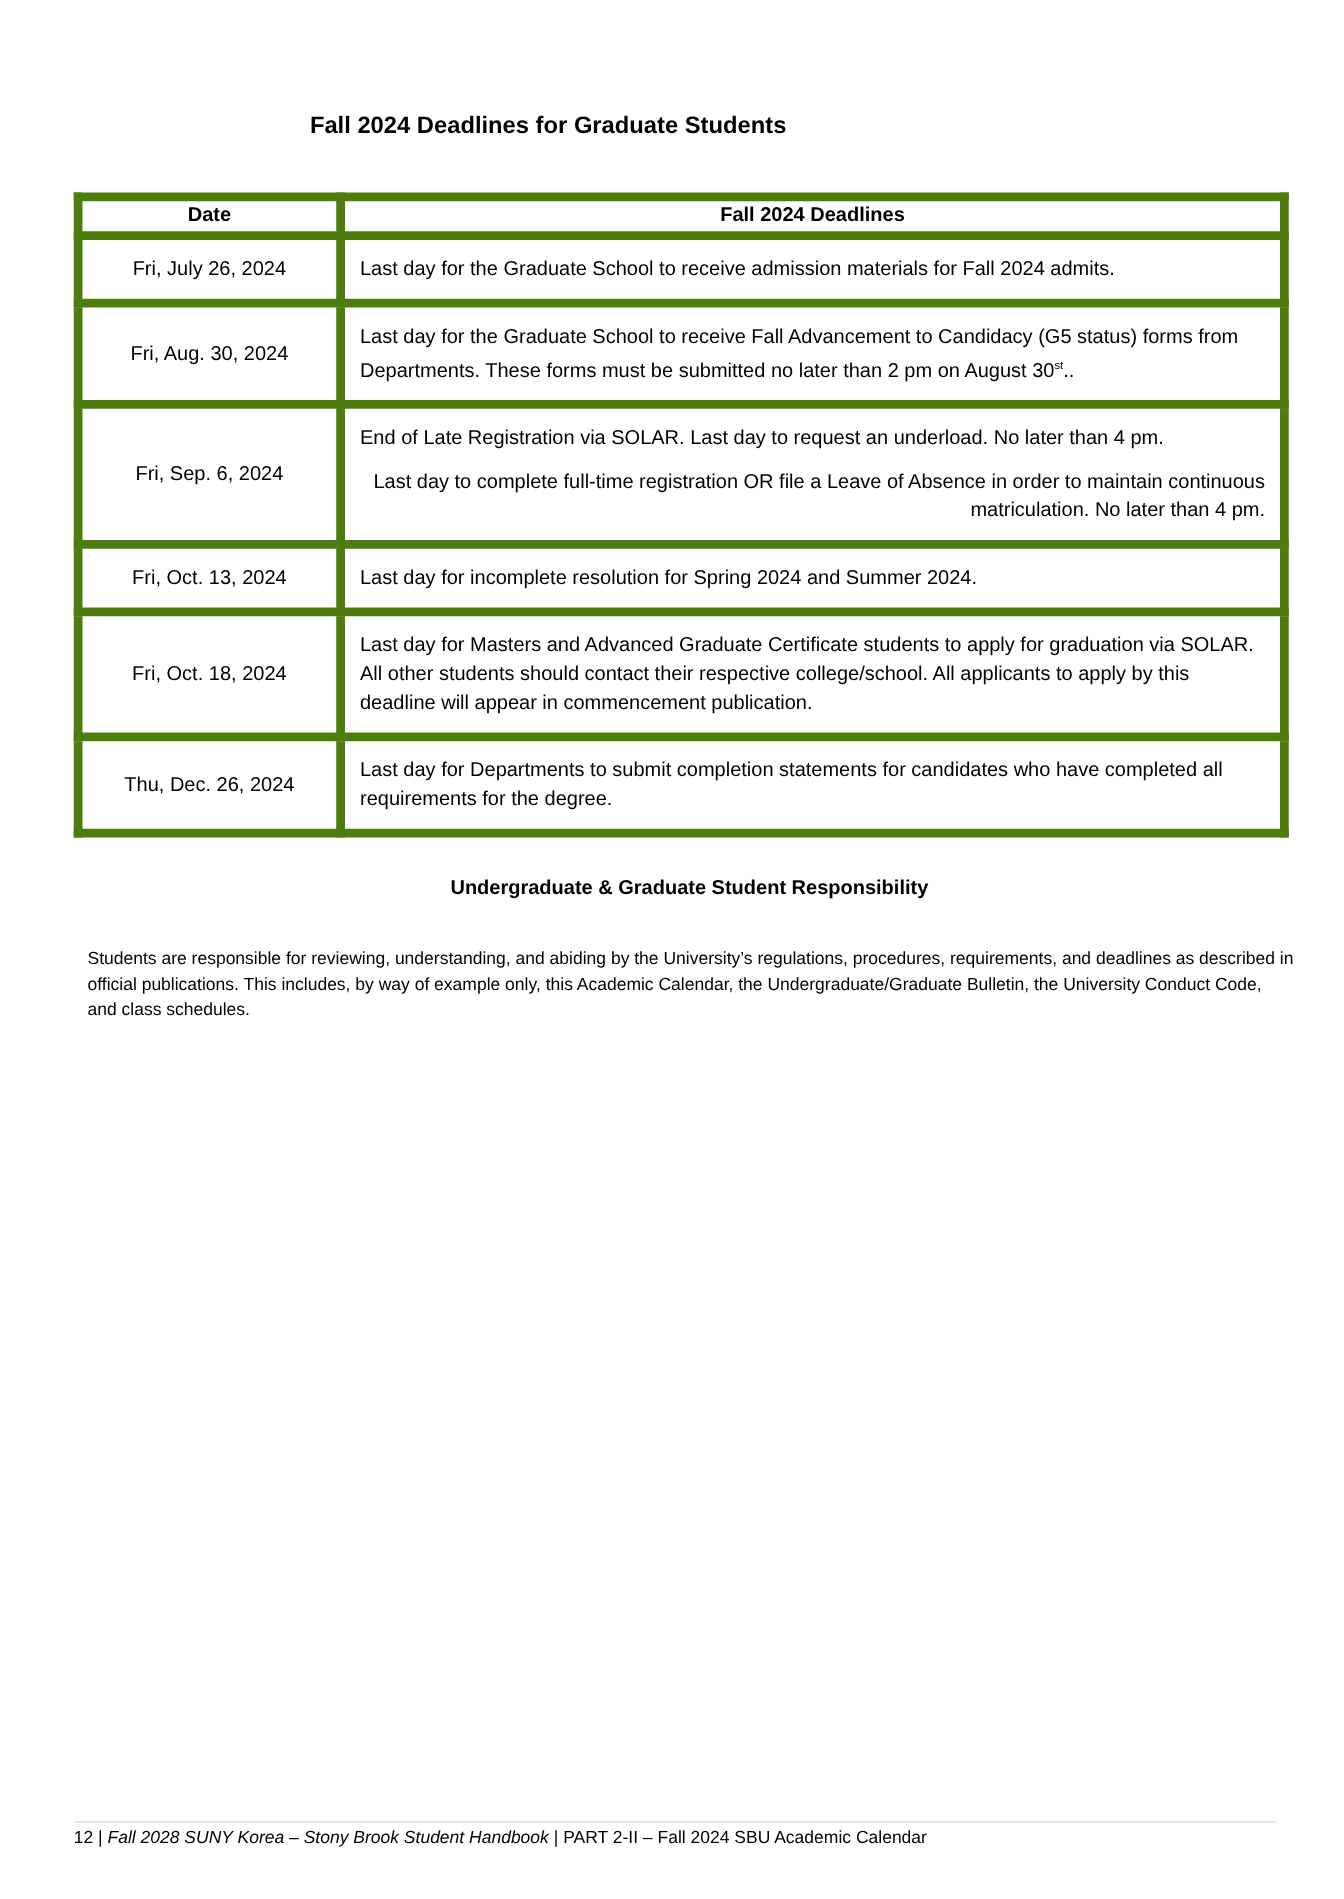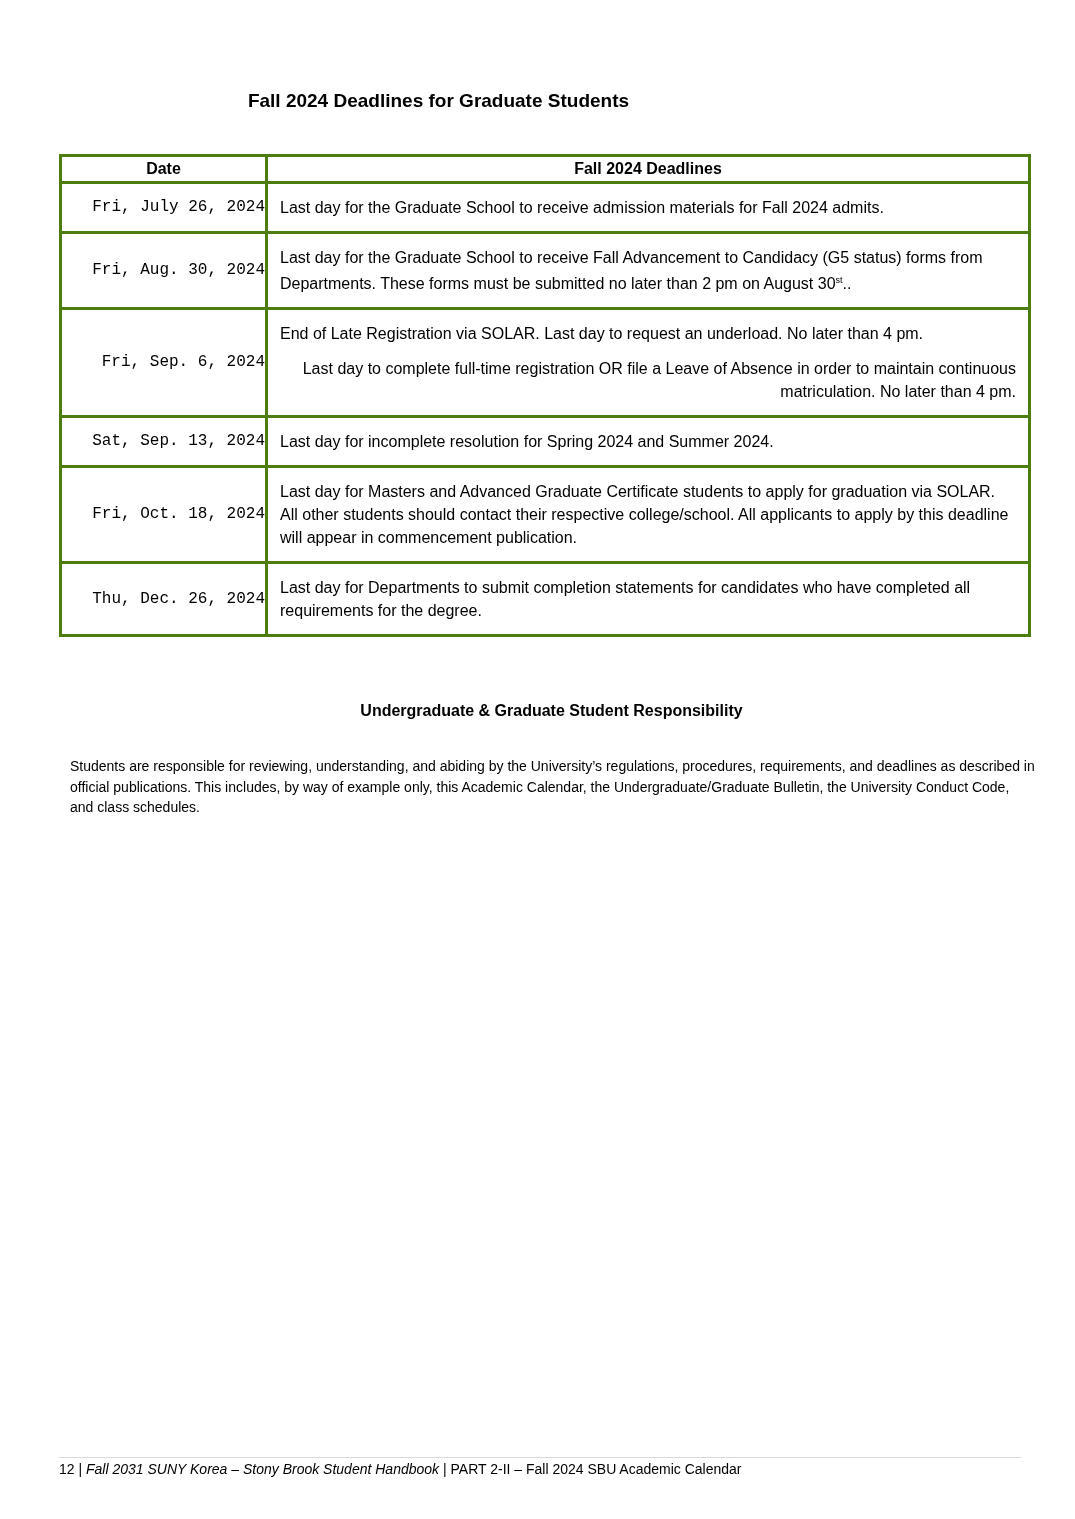--- a/index.html
+++ b/index.html
@@ -1,21 +1,21 @@
 <!DOCTYPE html>
 <html><head>
 <meta charset="utf-8">
 <style>
   html, body { margin:0; padding:0; background:#ffffff; }
   body { width:1075px; height:1519px; position:relative; font-family:"Liberation Sans", sans-serif; color:#000; }
   .title { position:absolute; top:90px; left:0; width:877px; text-align:center; font-weight:bold; font-size:19px; }
   table.deadlines { position:absolute; top:154px; left:59px; width:972px; border-collapse:collapse; font-size:16px; }
-  table.deadlines th, table.deadlines td { border:3px solid #4d7c0f; padding:0; }
+  table.deadlines th, table.deadlines td { border:7px solid #4d7c0f; padding:0; }
   table.deadlines th { font-weight:bold; height:24px; text-align:center; }
-  td.date { width:203px; text-align:right; padding:2px 4px; line-height:23px;font-family:Liberation Mono, monospace; }
+  td.date { width:203px; text-align:center; padding:2px 4px; line-height:23px; }
   td.desc { padding:4px 10px; line-height:23px; }
   td.desc p { margin:12px; }
   td.desc p + p { margin-top:12px;text-align:right; }
   sup { font-size:9px; }
   .sub-heading { position:absolute; top:702px; left:14px; width:1075px; text-align:center; font-weight:bold; font-size:16px; }
   .paragraph { position:absolute; top:756px; left:70px; width:965px; font-size:14px; line-height:20.5px; }
   .footer-rule { position:absolute; top:1457px; left:59px; width:962px; border-top:1px solid #d9d9d9; }
   .footer { position:absolute; top:1461px; left:59px; font-size:14px; }
   .footer em { font-style:italic; }
 </style>
@@ -45,21 +45,21 @@
         </td>
     </tr>
     <tr style="height:82px">
       <td class="date">Fri, Sep. 6, 2024</td>
       <td class="desc" style="padding-top:0">
         <p>End of Late Registration via SOLAR. Last day to request an underload. No later than 4 pm.</p>
         <p>Last day to complete full-time registration OR file a Leave of Absence in order to maintain continuous matriculation. No later than 4 pm.</p>
       </td>
     </tr>
     <tr style="height:44px">
-      <td class="date">Sat, Sep. 13, 2024</td>
+      <td class="date">Fri, Oct. 13, 2024</td>
       <td class="desc">
           <p>Last day for incomplete resolution for Spring 2024 and Summer 2024.</p>
         </td>
     </tr>
     <tr style="height:70px">
       <td class="date">Fri, Oct. 18, 2024</td>
       <td class="desc" style="padding-top:0;padding-bottom:0">
           <p>Last day for Masters and Advanced Graduate Certificate students to apply for graduation via SOLAR. All other students should contact their respective college/school. All applicants to apply by this deadline will appear in commencement publication.</p>
         </td>
     </tr>
@@ -70,14 +70,14 @@
         </td>
     </tr>
   </tbody>
 </table>
 
 <div class="sub-heading">Undergraduate &amp; Graduate Student Responsibility</div>
 <div class="paragraph">Students are responsible for reviewing, understanding, and abiding by the University’s regulations, procedures, requirements, and deadlines as described in official publications. This includes, by way of example only, this Academic Calendar, the Undergraduate/Graduate Bulletin, the University Conduct Code, and class schedules.</div>
 
 <div class="footer-rule"></div>
 <div class="footer">
-  <span>12</span><span> | </span><em>Fall 2031 SUNY Korea – Stony Brook Student Handbook</em><span> | </span><span>PART 2-II – Fall 2024 SBU Academic Calendar</span>
+  <span>12</span><span> | </span><em>Fall 2028 SUNY Korea – Stony Brook Student Handbook</em><span> | </span><span>PART 2-II – Fall 2024 SBU Academic Calendar</span>
 </div>
 
 </body></html>

